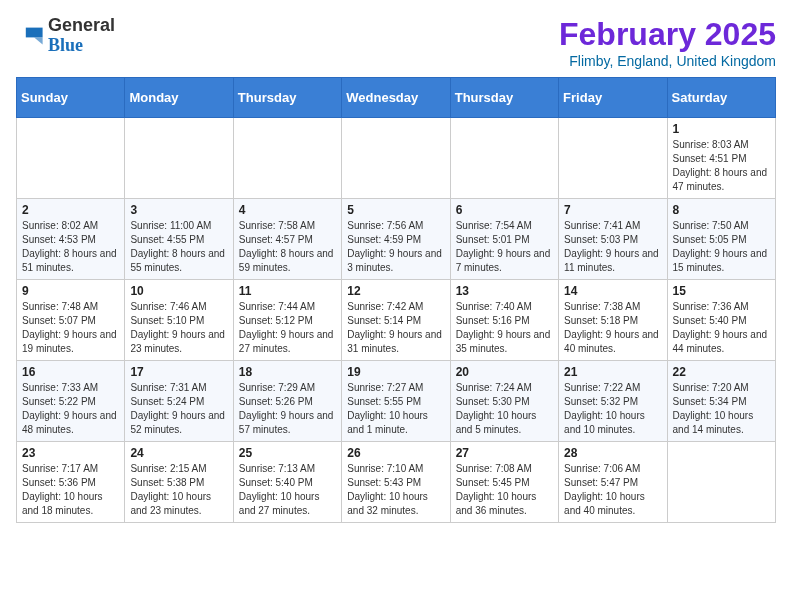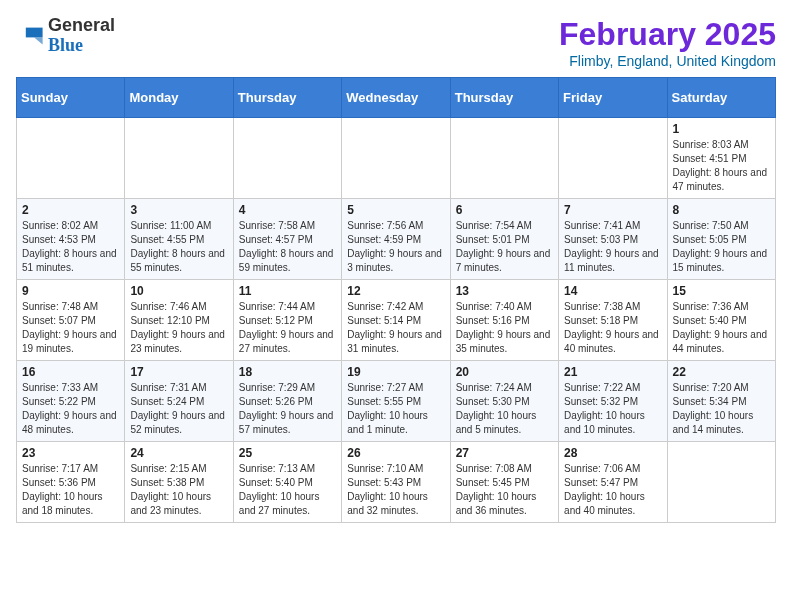--- a/index.html
+++ b/index.html
@@ -182,21 +182,21 @@
       <tr>
         <td>
           <span class="day-number">9</span>
           <div class="day-info">Sunrise: 7:48 AM
 Sunset: 5:07 PM
 Daylight: 9 hours and 19 minutes.</div>
         </td>
         <td>
           <span class="day-number">10</span>
           <div class="day-info">Sunrise: 7:46 AM
-Sunset: 12:10 PM
+Sunset: 5:10 PM
 Daylight: 9 hours and 23 minutes.</div>
         </td>
         <td>
           <span class="day-number">11</span>
           <div class="day-info">Sunrise: 7:44 AM
 Sunset: 5:12 PM
 Daylight: 9 hours and 27 minutes.</div>
         </td>
         <td>
           <span class="day-number">12</span>

